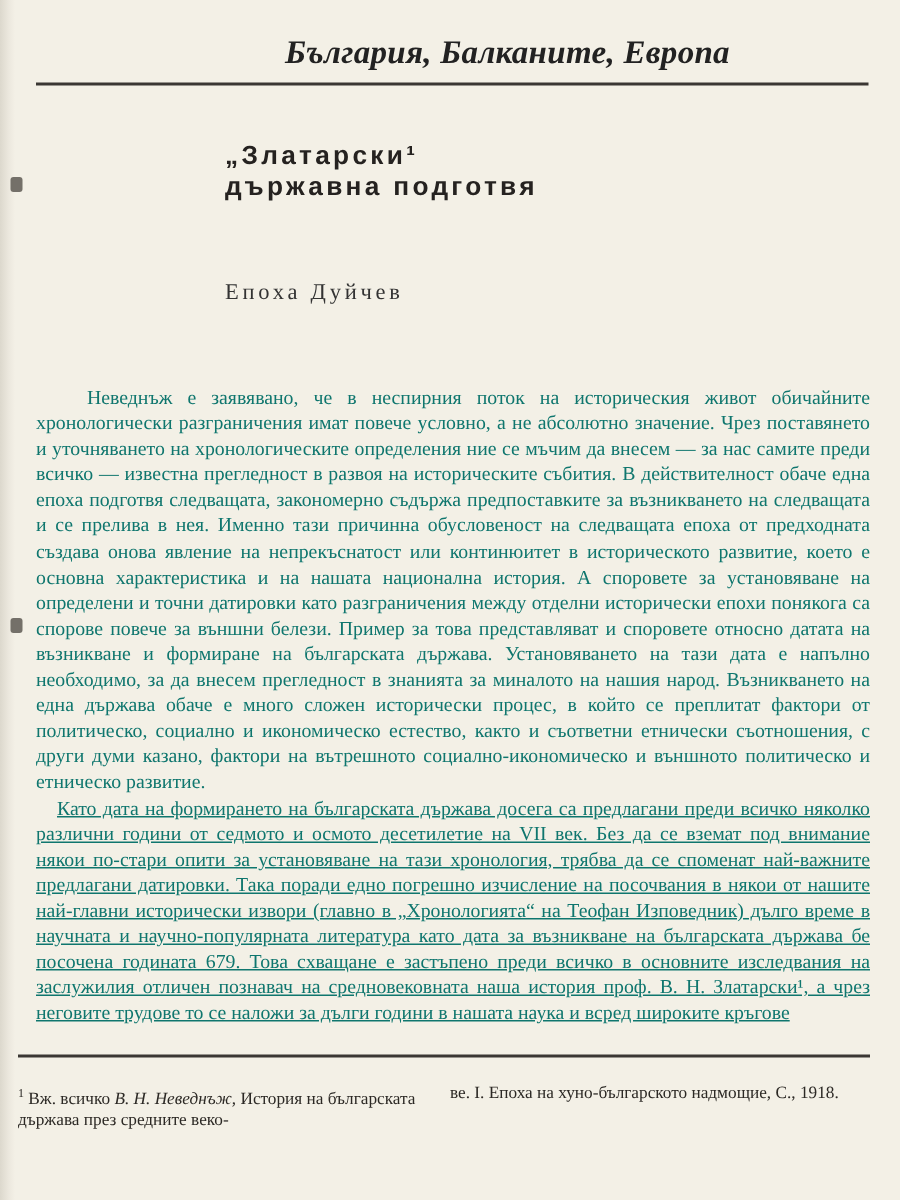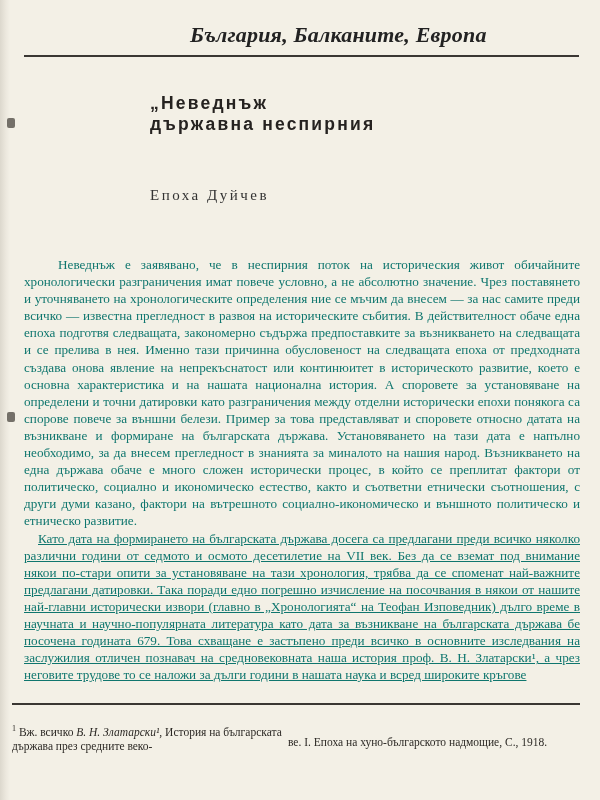--- a/index.html
+++ b/index.html
@@ -48,42 +48,42 @@
     .body-text p.first { text-indent: 34px; }
     .foot-rule {
       position: absolute; left: 12px; top: 703px; width: 568px; height: 2px;
       background: #3a3733;
     }
     .footnote {
       position: absolute; top: 722px; width: 272px;
       font-size: 11.5px; line-height: 14px; color: #2c2925;
     }
     .footnote.left { left: 12px; }
-    .footnote.right { left: 288px; width: 270px; margin-top: 13px; }
+    .footnote.right { left: 300px; width: 270px; }
     .footnote sup { font-size: 8px; }
     .footnote i { font-style: italic; }
   </style>
 </head>
 <body>
 
 <div class="spine"></div>
 <div class="binding-mark" style="top:118px"></div>
 <div class="binding-mark" style="top:412px"></div>
 
 <div class="header-title">България, Балканите, Европа</div>
 <div class="header-rule"></div>
 
 <div class="article-title">
-  <div>„Неведнъж</div>
-  <div>държавна неспирния</div>
+  <div>„Златарски¹</div>
+  <div>държавна подготвя</div>
 </div>
 
 <div class="author">Епоха Дуйчев</div>
 
 <div class="body-text">
   <p class="first">Неведнъж е заявявано, че в неспирния поток на историческия живот обичайните хронологически разграничения имат повече условно, а не абсолютно значение. Чрез поставянето и уточняването на хронологическите определения ние се мъчим да внесем — за нас самите преди всичко — известна прегледност в развоя на историческите събития. В действителност обаче една епоха подготвя следващата, закономерно съдържа предпоставките за възникването на следващата и се прелива в нея. Именно тази причинна обусловеност на следващата епоха от предходната създава онова явление на непрекъснатост или континюитет в историческото развитие, което е основна характеристика и на нашата национална история. А споровете за установяване на определени и точни датировки като разграничения между отделни исторически епохи понякога са спорове повече за външни белези. Пример за това представляват и споровете относно датата на възникване и формиране на българската държава. Установяването на тази дата е напълно необходимо, за да внесем прегледност в знанията за миналото на нашия народ. Възникването на една държава обаче е много сложен исторически процес, в който се преплитат фактори от политическо, социално и икономическо естество, както и съответни етнически съотношения, с други думи казано, фактори на вътрешното социално-икономическо и външното политическо и етническо развитие.</p>
   <p class="indent">Като дата на формирането на българската държава досега са предлагани преди всичко няколко различни години от седмото и осмото десетилетие на VII век. Без да се вземат под внимание някои по-стари опити за установяване на тази хронология, трябва да се споменат най-важните предлагани датировки. Така поради едно погрешно изчисление на посочвания в някои от нашите най-главни исторически извори (главно в „Хронологията“ на Теофан Изповедник) дълго време в научната и научно-популярната литература като дата за възникване на българската държава бе посочена годината 679. Това схващане е застъпено преди всичко в основните изследвания на заслужилия отличен познавач на средновековната наша история проф. В. Н. Златарски¹, а чрез неговите трудове то се наложи за дълги години в нашата наука и всред широките кръгове</p>
 </div>
 
 <div class="foot-rule"></div>
 
-<div class="footnote left"><sup>1</sup><span> Вж. всичко </span><i>В. Н. Златарски¹</i><span>, История на българската държава през средните веко-</span></div>
+<div class="footnote left"><sup>1</sup><span> Вж. всичко </span><i>В. Н. Неведнъж</i><span>, История на българската държава през средните веко-</span></div>
 <div class="footnote right">ве. I. Епоха на хуно-българското надмощие, С., 1918.</div>
 
 </body></html>

